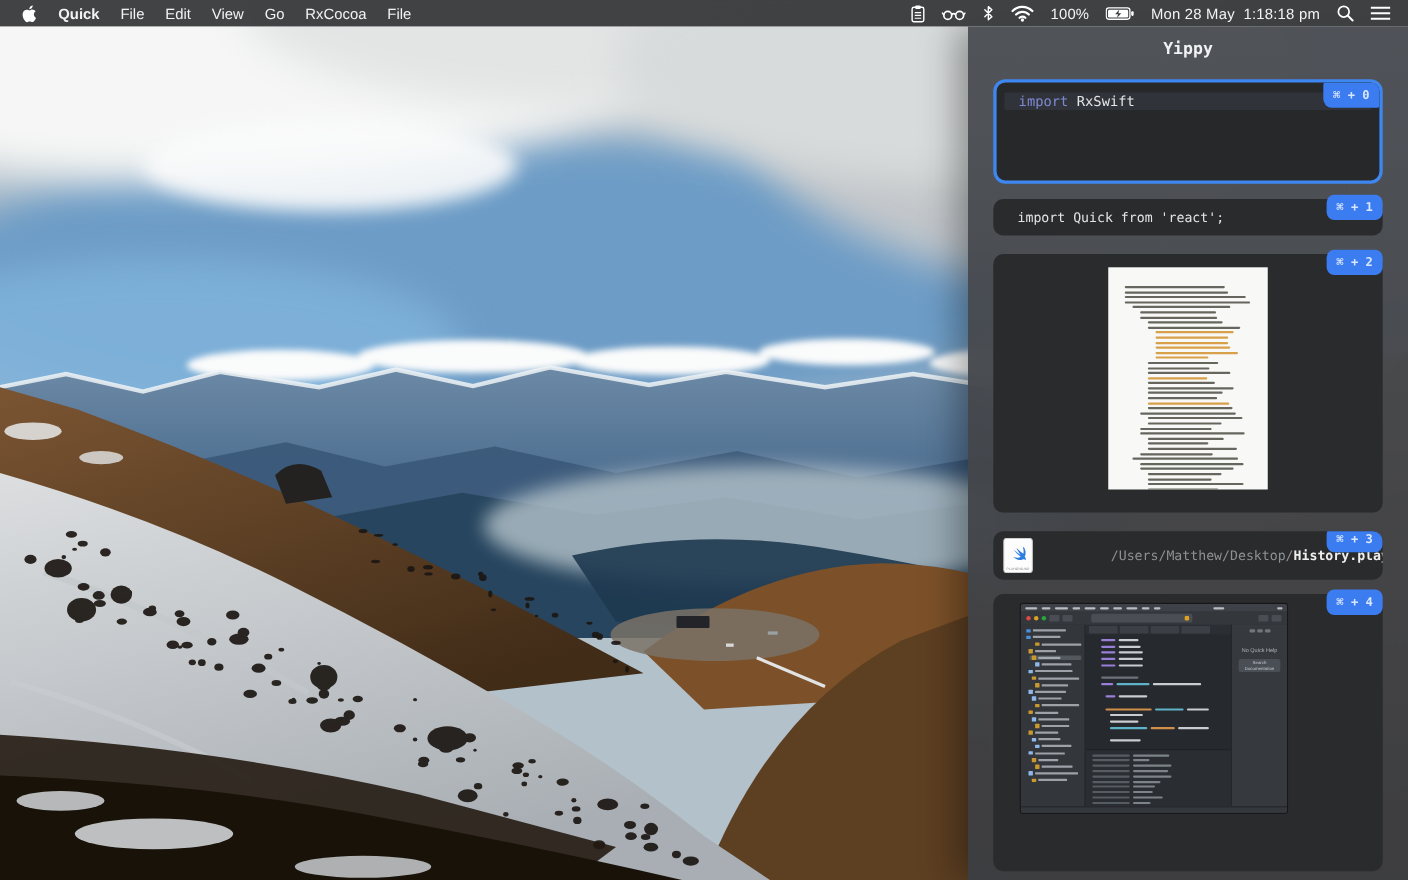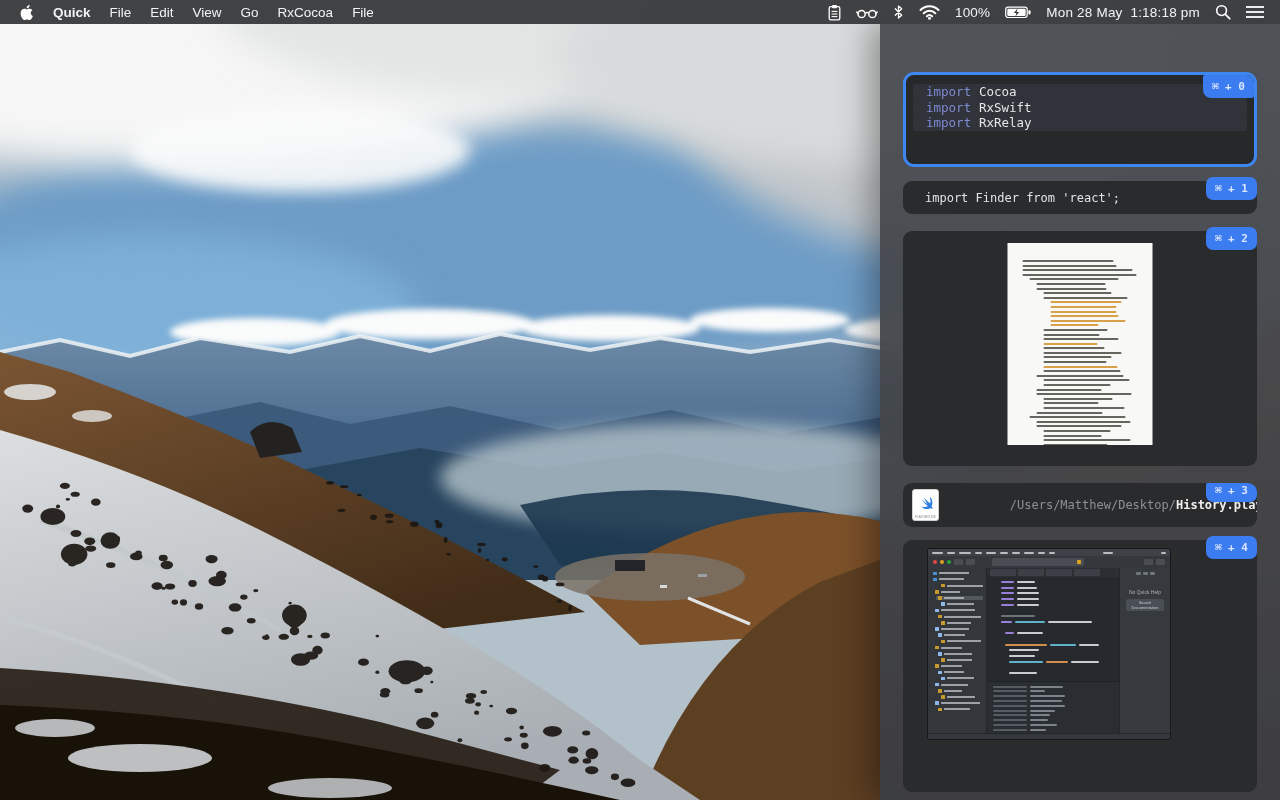--- a/index.html
+++ b/index.html
@@ -366,31 +366,30 @@
         <svg width="18" height="14" viewBox="0 0 18 14">
             <line x1="0" y1="2" x2="18" y2="2" stroke="#fff" stroke-width="1.8"></line>
             <line x1="0" y1="7" x2="18" y2="7" stroke="#fff" stroke-width="1.8"></line>
             <line x1="0" y1="12" x2="18" y2="12" stroke="#fff" stroke-width="1.8"></line>
           </svg>
       </span>
     </div>
   </div>
 
   <div id="panel">
+    <div class="p-title">Yippy</div>
 
     <div class="card" id="card0">
       <div class="badge">⌘ + 0</div>
-      <div class="code-line hl"><span class="kw">import</span><span class="mod">Cocoa</span></div>
       <div class="code-line hl"><span class="kw">import</span><span class="mod">RxSwift</span></div>
-      <div class="code-line hl"><span class="kw">import</span><span class="mod">RxRelay</span></div>
     </div>
 
     <div class="card" id="card1">
       <div class="badge">⌘ + 1</div>
-      <div class="snippet">import Finder from 'react';</div>
+      <div class="snippet">import Quick from 'react';</div>
     </div>
 
     <div class="card" id="card2">
       <div class="badge">⌘ + 2</div>
       <div class="pdfpage" id="pdfpage">
           <div class="pdf-line" style="margin-left: 0px; width: 79.0847%;"></div>
           <div class="pdf-line" style="margin-left: 0px; width: 81.5861%;"></div>
           <div class="pdf-line" style="margin-left: 0px; width: 95.4877%;"></div>
           <div class="pdf-line" style="margin-left: 0px; width: 99.1451%;"></div>
           <div class="pdf-line" style="margin-left: 7px; width: 77.5053%;"></div>

